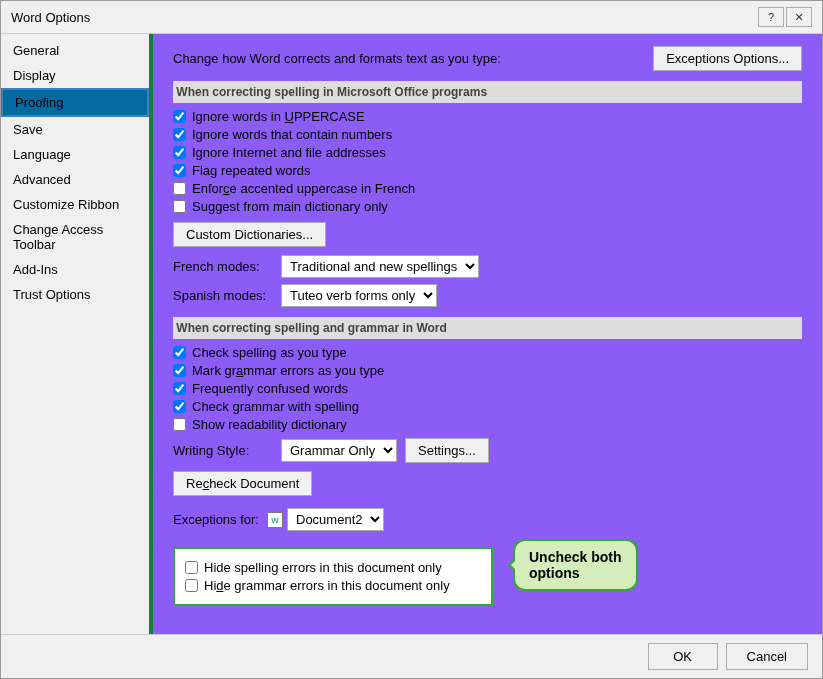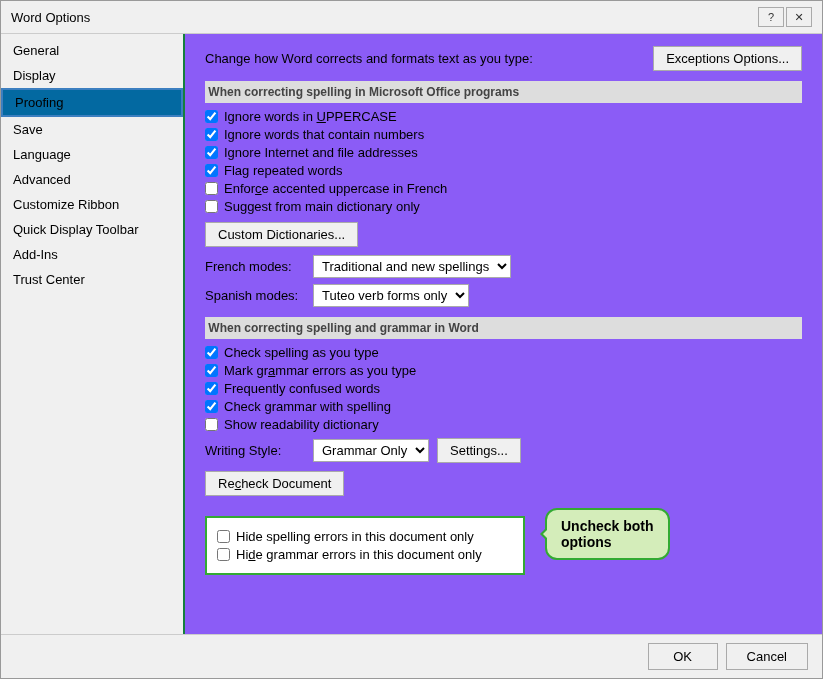--- a/index.html
+++ b/index.html
@@ -48,23 +48,23 @@
       color: #333;
     }
 
     .dialog-body {
       display: flex;
       height: 600px;
     }
 
     
     .sidebar {
-      width: 184px;
-      background: #f0f0f0;
-      border-right: 2px solid #15803d;
+      width: 152px;
+      background: #f0f0f0;
+      border-right: 4px solid #15803d;
       padding: 4px 0;
       flex-shrink: 0;
     }
     .sidebar-item {
       padding: 5px 12px;
       cursor: pointer;
       color: #000;
       font-size: 13px;
     }
     .sidebar-item.active {
@@ -239,23 +239,23 @@
   <div class="dialog-body">
 
     <div class="sidebar">
       <div class="sidebar-item">General</div>
       <div class="sidebar-item">Display</div>
       <div class="sidebar-item active">Proofing</div>
       <div class="sidebar-item">Save</div>
       <div class="sidebar-item">Language</div>
       <div class="sidebar-item">Advanced</div>
       <div class="sidebar-item">Customize Ribbon</div>
-      <div class="sidebar-item">Quick Display Toolbar</div>
+      <div class="sidebar-item">Change Access Toolbar</div>
       <div class="sidebar-item">Add-Ins</div>
-      <div class="sidebar-item">Trust Center</div>
+      <div class="sidebar-item">Trust Options</div>
     </div>
 
     <div class="main-content">
 
       <div class="autocorrect-row">
         <span class="autocorrect-label">Change how Word corrects and formats text as you type:</span>
         <button class="btn">Exceptions Options...</button>
       </div>
 
       <div class="section-header">
@@ -336,20 +336,29 @@
         </select>
         <button class="btn">Settings...</button>
       </div>
 
       <div style="margin: 8px 0 12px 0;">
         <button class="btn">
           <span>Re<span class="underline">c</span>heck Document</span>
         </button>
       </div>
 
+      <div class="exceptions-for-row">
+        <span>Exceptions for:</span>
+        <span style="display:inline-flex;align-items:center;gap:4px;">
+          <span style="display:inline-block;width:16px;height:16px;background:#fff;border:1px solid #777;font-size:8px;line-height:16px;text-align:center;color:#4a7;font-weight:bold;">W</span>
+          <select class="field-select">
+            <option>Document2</option>
+          </select>
+        </span>
+      </div>
 
       <div class="exceptions-row">
         <div class="exceptions-box">
           <div class="checkbox-row">
             <input type="checkbox" style="">
             <label>Hide spelling errors in this document only</label>
           </div>
           <div class="checkbox-row">
             <input type="checkbox" style="">
             <label>Hi<span class="underline">d</span>e grammar errors in this document only</label>

